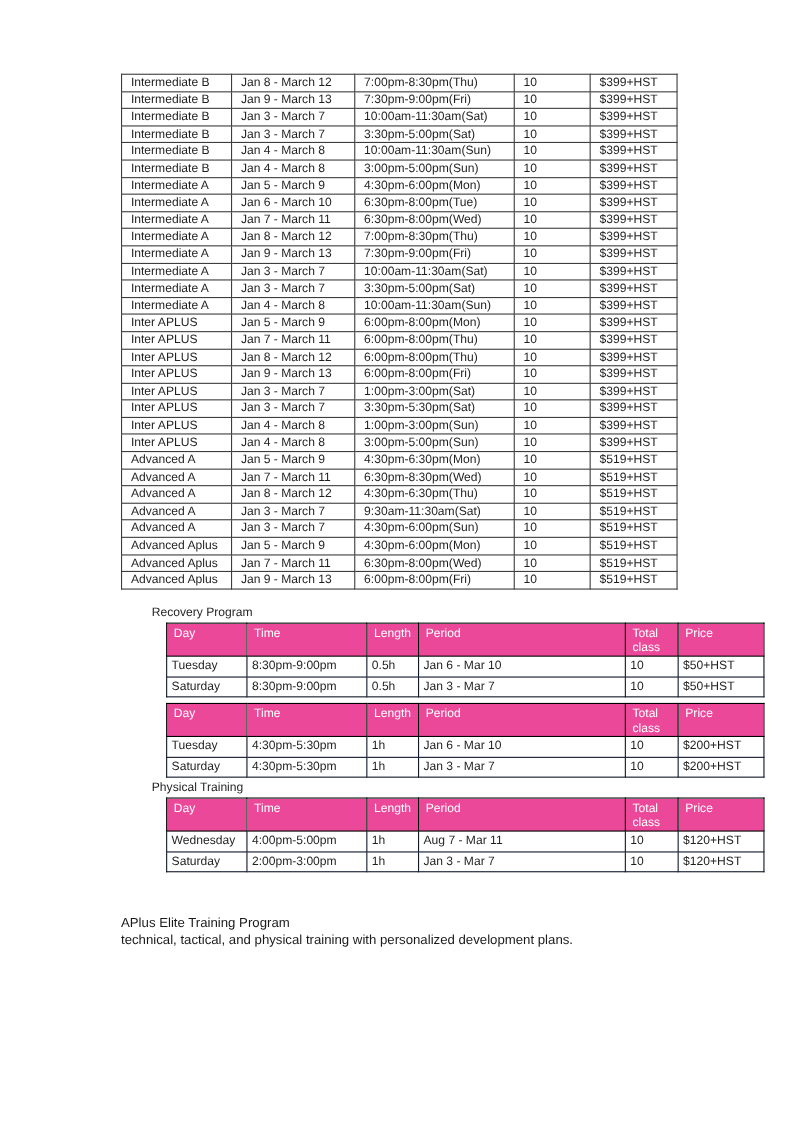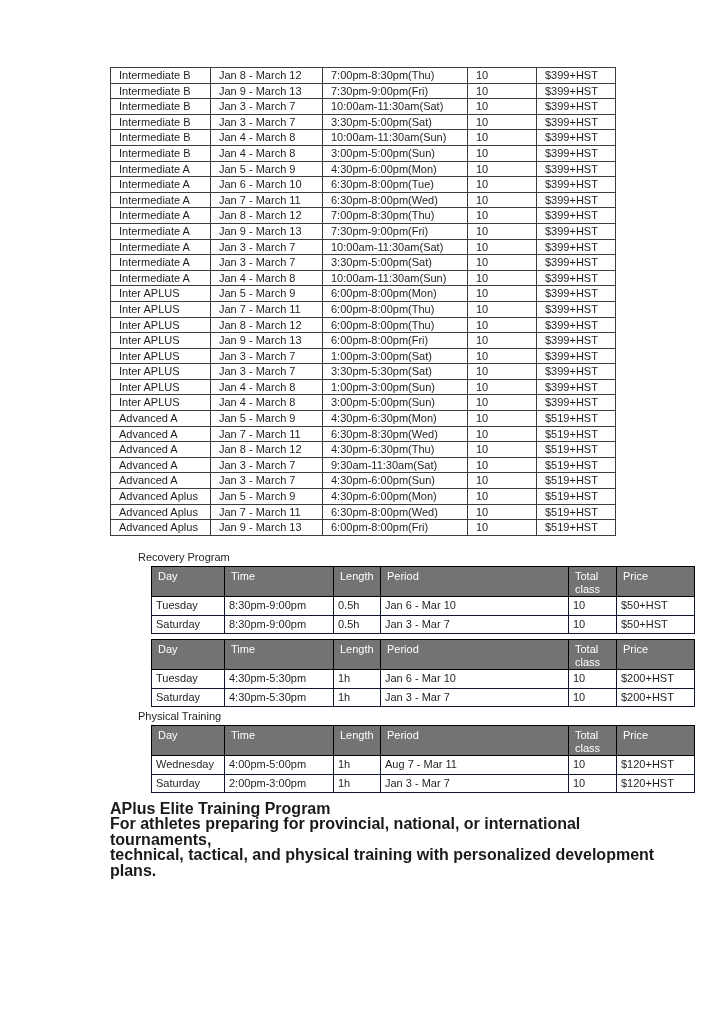--- a/index.html
+++ b/index.html
@@ -41,21 +41,21 @@
     font-size: 11px;
     line-height: 13px;
     margin: 0 0 2px 0;
   }
   .program-table {
     margin-left: 13px;
     width: 543px;
     border: 1px solid #1c1c1c;
   }
   .program-table th {
-    background: #737373;
+    background: #ec4899;
     color: #ffffff;
     font-weight: normal;
     font-size: 11px;
     text-align: left;
     vertical-align: top;
     padding: 3px 0 0 6px;
     height: 24px;
     line-height: 13px;
     border: 1px solid #000000;
     overflow: hidden;
@@ -65,24 +65,24 @@
     font-size: 11px;
     height: 17.5px;
     line-height: 17.5px;
     padding: 0 0 0 4px;
     white-space: nowrap;
     overflow: hidden;
   }
 
   
   .elite {
-    position: absolute; left: 110px; top: 801px;
+    position: absolute; left: 110px; top: 832px;
     width: 566px;
-    font-size: 16px;
-    font-weight: bold;
+    font-size: 12px;
+    font-weight: normal;
     line-height: 15.4px;
     color: #1a1a1a;
   }
   .elite .indent { padding-left: 13px; }
 </style>
 </head>
 <body>
 
 <div class="page">
 
@@ -428,17 +428,16 @@
             <td>Jan 3 - Mar 7</td>
             <td>10</td>
             <td>$120+HST</td>
           </tr>
         </tbody>
     </table>
   </section>
 
   <div class="elite">
     <div>APlus Elite Training Program</div>
-    <div>For athletes preparing for provincial, national, or international tournaments,</div>
     <div>technical, tactical, and physical training with personalized development plans.</div>
   </div>
 
 </div>
 
 </body></html>

